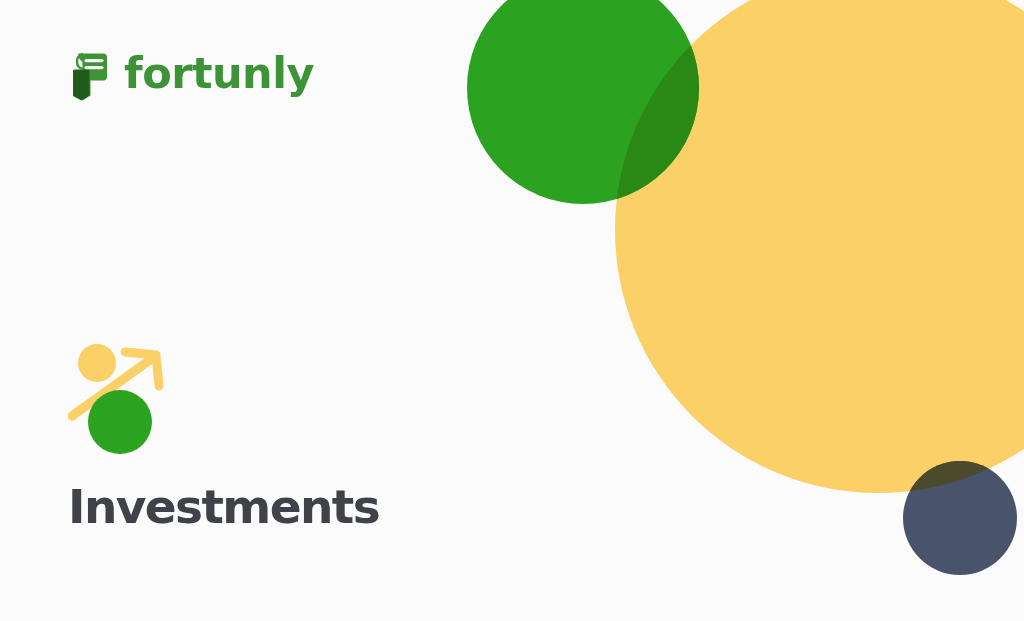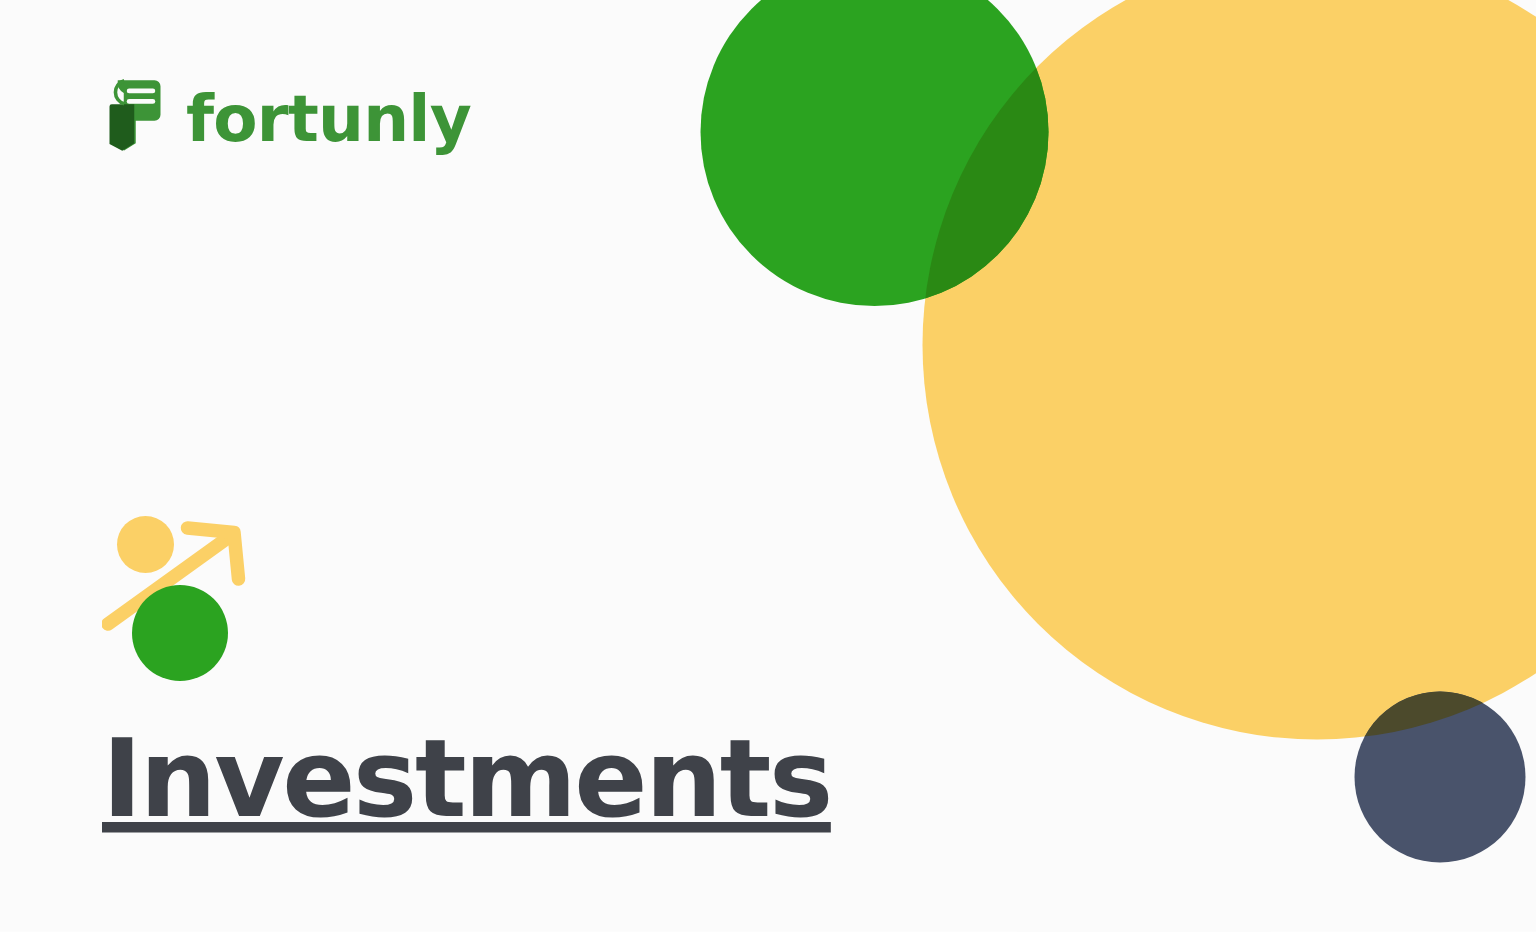--- a/index.html
+++ b/index.html
@@ -26,21 +26,21 @@
     inset: 0;
     pointer-events: none;
   }
 
   
   .logo-lockup {
     position: absolute;
     left: 70px;
     top: 52px;
     display: flex;
-    align-items: flex-end;
+    align-items: flex-start;
     gap: 14px;
   }
   .logo-mark {
     width: 40px;
     height: 50px;
     display: block;
   }
   .logo-word {
     font-size: 43px;
     font-weight: 700;
@@ -60,28 +60,27 @@
     height: 118px;
     display: block;
   }
 
   
   .page-title {
     position: absolute;
     left: 68px;
     top: 483px;
     margin: 0;
-    font-size: 72px;
+    font-size: 47px;
     font-weight: 700;
     letter-spacing: -1.6px;
     line-height: 1;
     color: #3f4249;
     font-family: "DejaVu Sans", sans-serif;
     white-space: nowrap;
-    text-decoration: underline;
   }
 </style>
 </head>
 <body>
 
 <div id="banner">
 
   <svg class="deco-layer" width="1024" height="621" viewBox="0 0 1024 621" xmlns="http://www.w3.org/2000/svg" aria-hidden="true">
     <defs>
       <clipPath id="clip-green">

